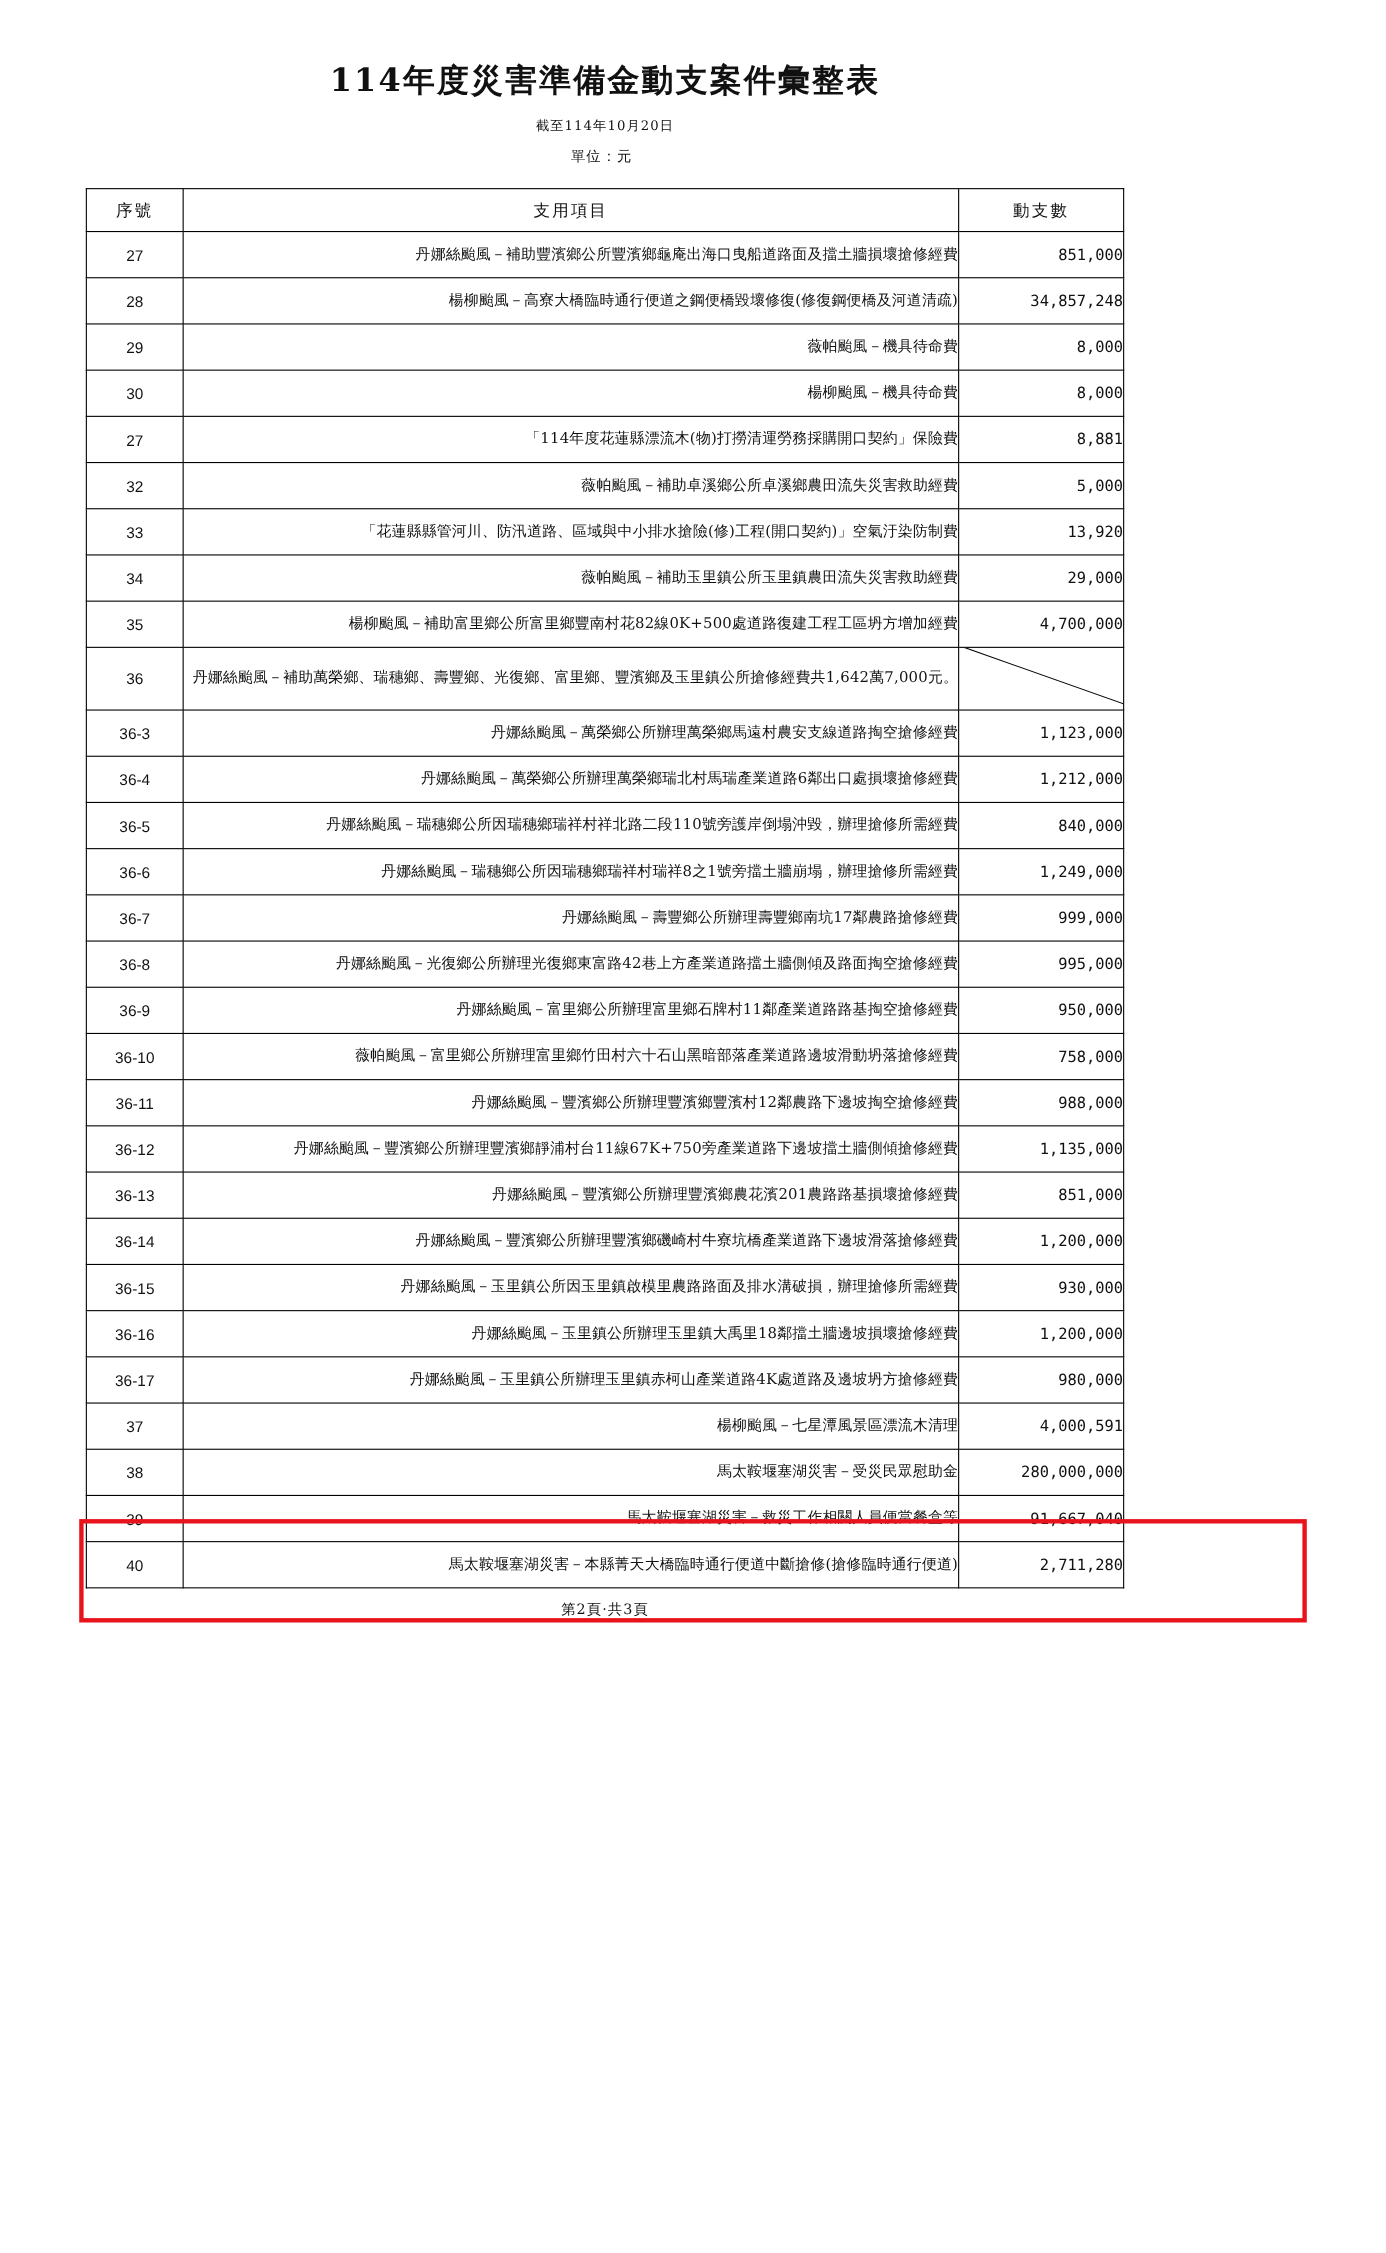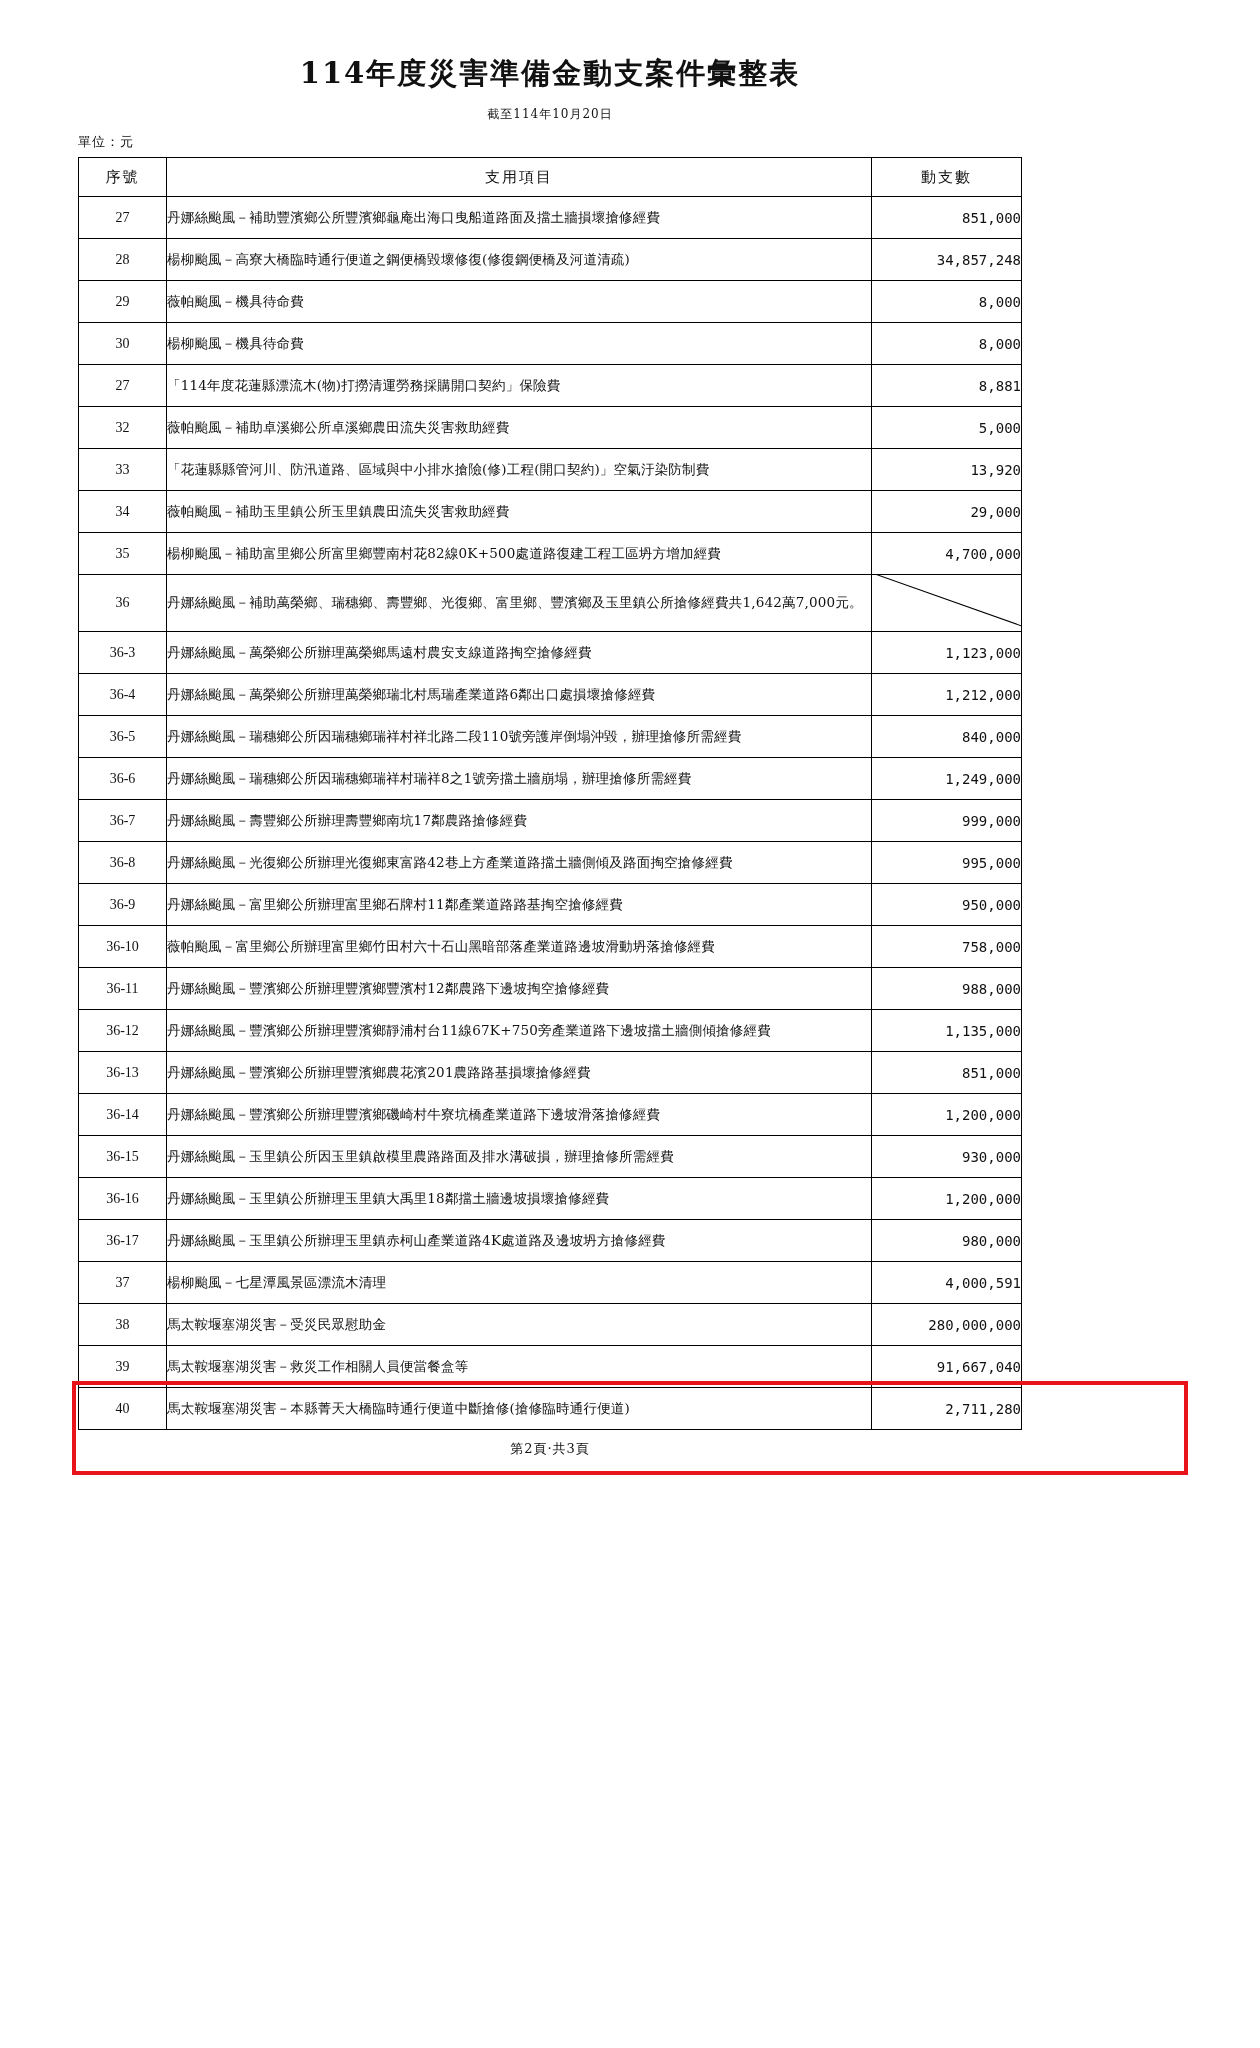--- a/index.html
+++ b/index.html
@@ -28,23 +28,23 @@
     margin: 14px 0 0 0;
     font-family: "DejaVu Serif", "Liberation Serif", serif;
   }
   .doc-subtitle {
     text-align: center;
     font-size: 12px;
     margin: 12px 0 0 0;
     letter-spacing: 1px;
   }
   .unit-line {
-    text-align: left;
+    text-align: center;
     font-size: 13px;
-    margin: 10px 6px 6px 0;
+    margin: 10px 6px 20px 0;
     letter-spacing: 1px;
   }
   table.main {
     border-collapse: collapse;
     width: 100%;
     table-layout: fixed;
   }
   table.main th, table.main td {
     border: 1px solid #000000;
     padding: 0;
@@ -55,26 +55,26 @@
     font-size: 15px;
     height: 38px;
     letter-spacing: 2px;
   }
   .col-seq { width: 88px; }
   .col-amt { width: 150px; }
 
   td.seq {
     text-align: center;
     font-size: 14px;
-    font-family: Liberation Serif, serif;
+    font-family: Liberation Sans, sans-serif;
     letter-spacing: 0px;
     padding: 0 2px;
   }
   td.item {
-    text-align: left;
+    text-align: right;
     font-size: 13.5px;
     padding: 5px 8px 5px 10px;
     line-height: 1.45;
     letter-spacing: 0.2px;
   }
   td.amt {
     text-align: right;
     font-size: 14px;
     font-family: "DejaVu Sans Mono", "Liberation Mono", monospace;
     padding: 0 10px 0 4px;

